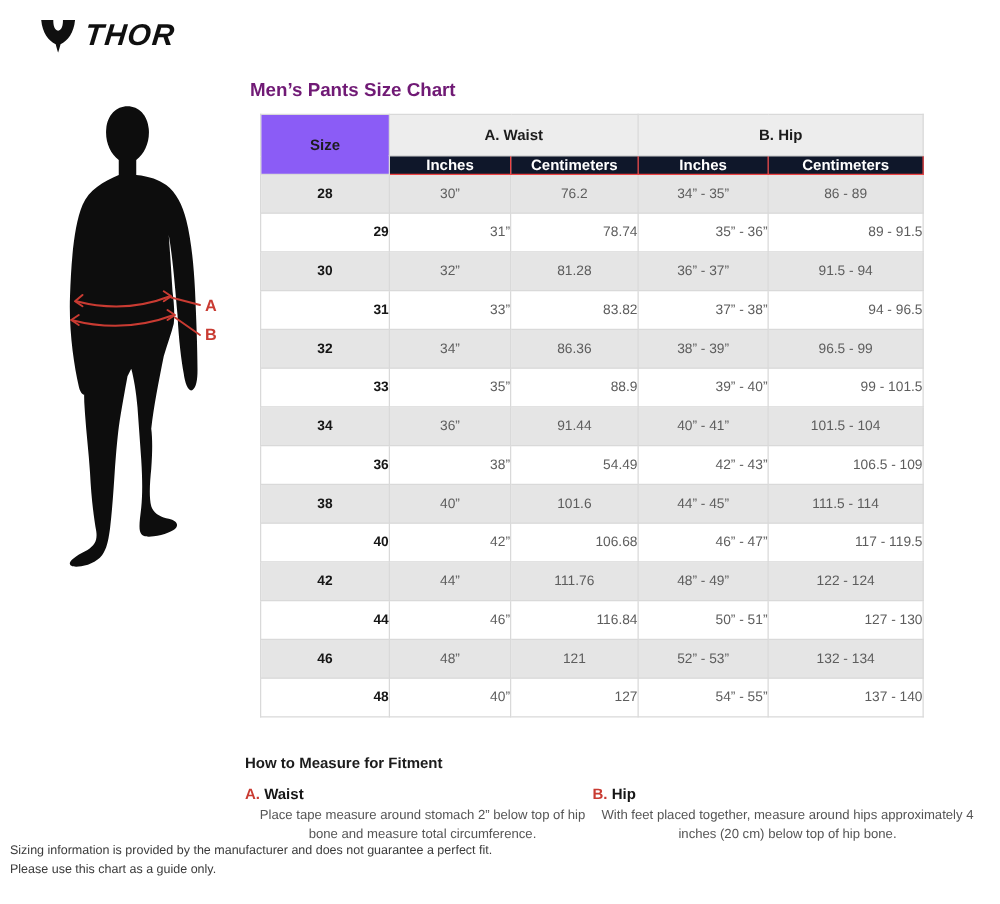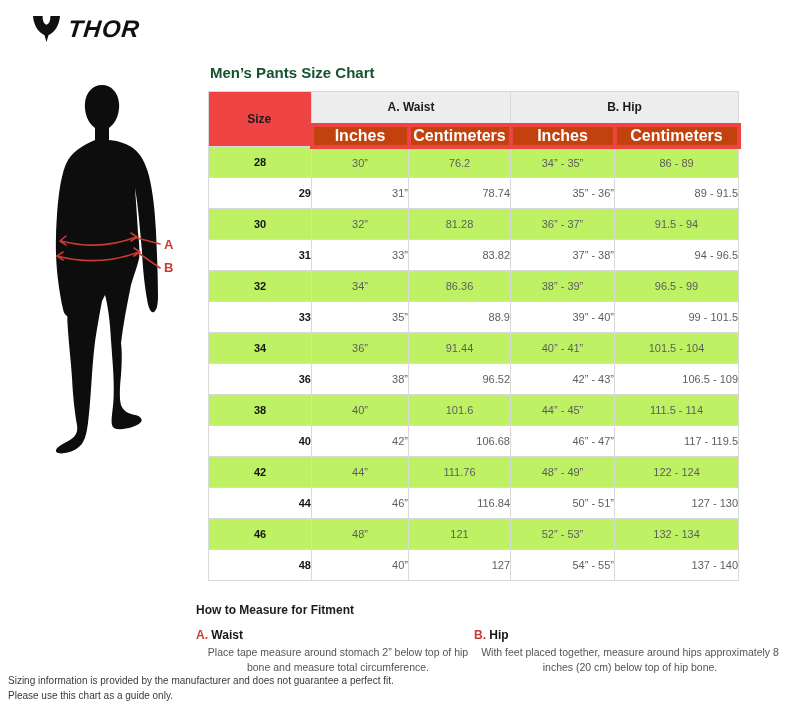--- a/index.html
+++ b/index.html
@@ -11,45 +11,45 @@
 
   
   .logo { position:absolute; left:32px; top:13px; display:flex; align-items:center; gap:7px; height:32px; cursor:pointer; }
   .logo svg { width:29px; height:29px; display:block; }
   .logo-text {
     font-size:24px; font-weight:bold; font-style:italic; letter-spacing:1px;
     color:#101010; line-height:1; transform:skewX(-6deg); display:inline-block;
   }
 
   
-  .title { position:absolute; left:210px; top:64px; font-size:15px; font-weight:700; color:#14532d;text-align:center; }
+  .title { position:absolute; left:200px; top:64px; font-size:15px; font-weight:700; color:#701a75;text-align:center; }
   .measure-title { position:absolute; left:196px; top:603px; font-size:12px; font-weight:700; color:#1c1c1c; }
 
   
   .figure { position:absolute; left:54px; top:84px; width:125px; height:370px; }
   .figure svg { width:125px; height:370px; display:block; }
   .body-fill { fill:#0d0d0d; }
   .red-stroke { stroke:#c93b32; stroke-width:1.6; fill:none; stroke-linecap:round; stroke-linejoin:round; }
   .red-label { fill:#c93b32; font-size:13px; font-weight:700; font-family:"Liberation Sans",sans-serif; }
 
   
   table.size-table {
     position:absolute; left:208px; top:91px; width:530px;
     border-collapse:collapse; table-layout:fixed;
   }
   .size-table th, .size-table td { border:1px solid #d9d9d9; text-align:center; vertical-align:middle; padding:0; }
   .size-table .group-h { height:33px; background:#ededed; font-size:12px; font-weight:700; color:#1c1c1c; }
-  .size-table .size-h  { background:#ef4444; font-size:12px; font-weight:700; color:#1c1c1c; }
+  .size-table .size-h  { background:#8b5cf6; font-size:12px; font-weight:700; color:#1c1c1c; }
   .size-table tr.band th {
-    height:15px; background:#c2410c; color:#ffffff; font-size:16px; font-weight:700;
-    border:4px solid #ef4444;
+    height:15px; background:#0f172a; color:#ffffff; font-size:12px; font-weight:700;
+    border:1px solid #ef4444;
   }
   .size-table tbody td { height:31px; font-size:11px; color:#5d5d5d; }
   .size-table tbody td.c-size { font-weight:700; color:#161616; }
-  .size-table tbody tr.striped td { background:#bef264; }
+  .size-table tbody tr.striped td { background:#e5e5e5; }
   .size-table tbody tr:not(.striped) td { background:#ffffff;text-align:right; }
 
   
   .measure-col { position:absolute; top:628px; }
   .m-a { left:196px; width:284px; }
   .m-b { left:474px; width:312px; }
   .m-head { font-size:12px; font-weight:700; color:#161616; margin-bottom:3px; }
   .m-head .red-prefix { color:#c93b32; }
   .measure-col p { font-size:10.5px; line-height:1.4; color:#555555;text-align:center; }
 
@@ -173,21 +173,21 @@
         <tr class="striped">
       <td class="c-size">34</td>
       <td>36”</td>
       <td>91.44</td>
       <td>40” - 41”</td>
       <td>101.5 - 104</td>
     </tr>
         <tr>
       <td class="c-size">36</td>
       <td>38”</td>
-      <td>96.52</td>
+      <td>54.49</td>
       <td>42” - 43”</td>
       <td>106.5 - 109</td>
     </tr>
         <tr class="striped">
       <td class="c-size">38</td>
       <td>40”</td>
       <td>101.6</td>
       <td>44” - 45”</td>
       <td>111.5 - 114</td>
     </tr>
@@ -237,21 +237,21 @@
       <span>Waist</span>
     </div>
     <p>Place tape measure around stomach 2” below top of hip bone and measure total circumference.</p>
   </div>
 
   <div class="measure-col m-b">
     <div class="m-head">
       <span class="red-prefix">B.</span>
       <span>Hip</span>
     </div>
-    <p>With feet placed together, measure around hips approximately 8 inches (20 cm) below top of hip bone.</p>
+    <p>With feet placed together, measure around hips approximately 4 inches (20 cm) below top of hip bone.</p>
   </div>
 
   <div class="disclaimer">
     <div>Sizing information is provided by the manufacturer and does not guarantee a perfect fit.</div>
     <div>Please use this chart as a guide only.</div>
   </div>
 
 </div>
 
 </body></html>

